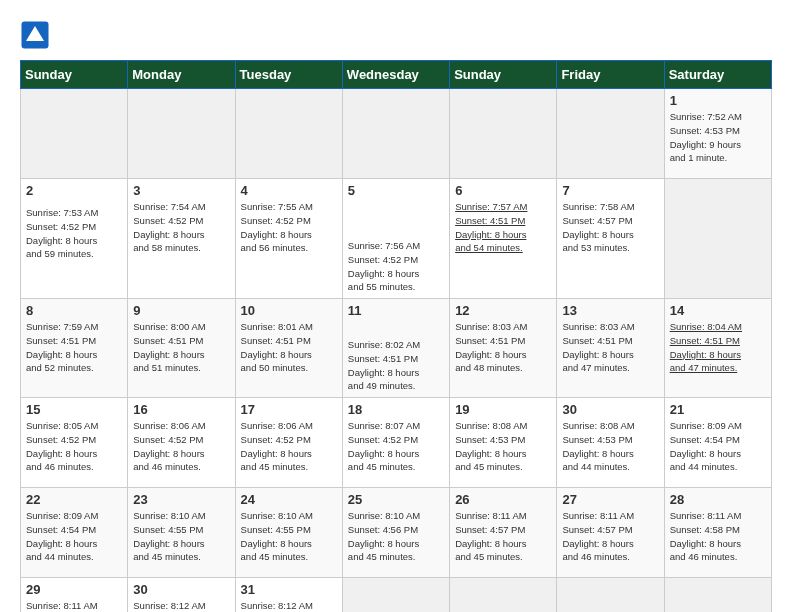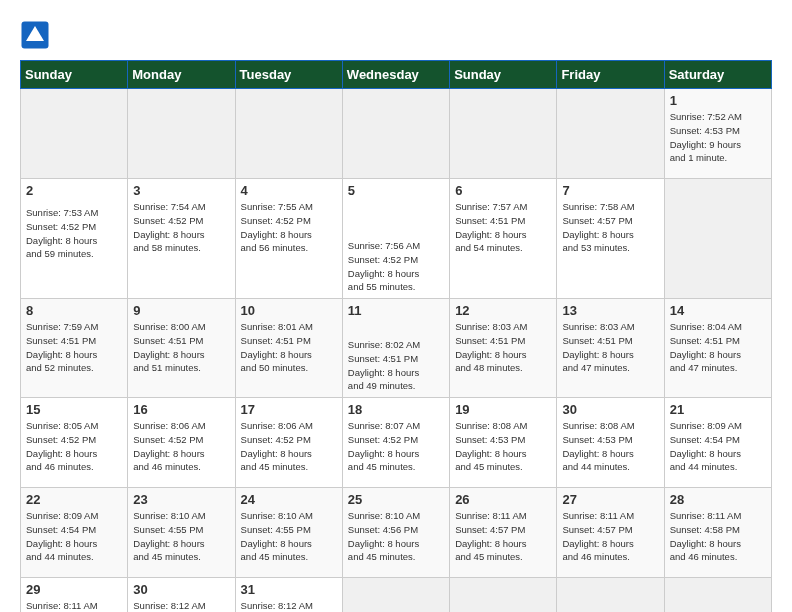--- a/index.html
+++ b/index.html
@@ -160,21 +160,21 @@
         </td>
         <td>
           <span class="day-number">5</span>
           <div class="day-info" style="white-space: pre-line; margin-top: 41px;">Sunrise: 7:56 AM
 Sunset: 4:52 PM
 Daylight: 8 hours
 and 55 minutes.</div>
         </td>
         <td>
           <span class="day-number">6</span>
-          <div class="day-info" style="white-space: pre-line;">Sunrise: 7:57 AM
+          <div class="day-info" style="white-space: pre-line; text-decoration: underline;">Sunrise: 7:57 AM
 Sunset: 4:51 PM
 Daylight: 8 hours
 and 54 minutes.</div>
         </td>
         <td>
           <span class="day-number">7</span>
           <div class="day-info" style="white-space: pre-line;">Sunrise: 7:58 AM
 Sunset: 4:57 PM
 Daylight: 8 hours
 and 53 minutes.</div>
@@ -219,21 +219,21 @@
         </td>
         <td>
           <span class="day-number">13</span>
           <div class="day-info" style="white-space: pre-line;">Sunrise: 8:03 AM
 Sunset: 4:51 PM
 Daylight: 8 hours
 and 47 minutes.</div>
         </td>
         <td>
           <span class="day-number">14</span>
-          <div class="day-info" style="white-space: pre-line;">Sunrise: 8:04 AM
+          <div class="day-info" style="white-space: pre-line; text-decoration: underline;">Sunrise: 8:04 AM
 Sunset: 4:51 PM
 Daylight: 8 hours
 and 47 minutes.</div>
         </td>
       </tr>
       <tr>
         <td>
           <span class="day-number">15</span>
           <div class="day-info" style="white-space: pre-line;">Sunrise: 8:05 AM
 Sunset: 4:52 PM

